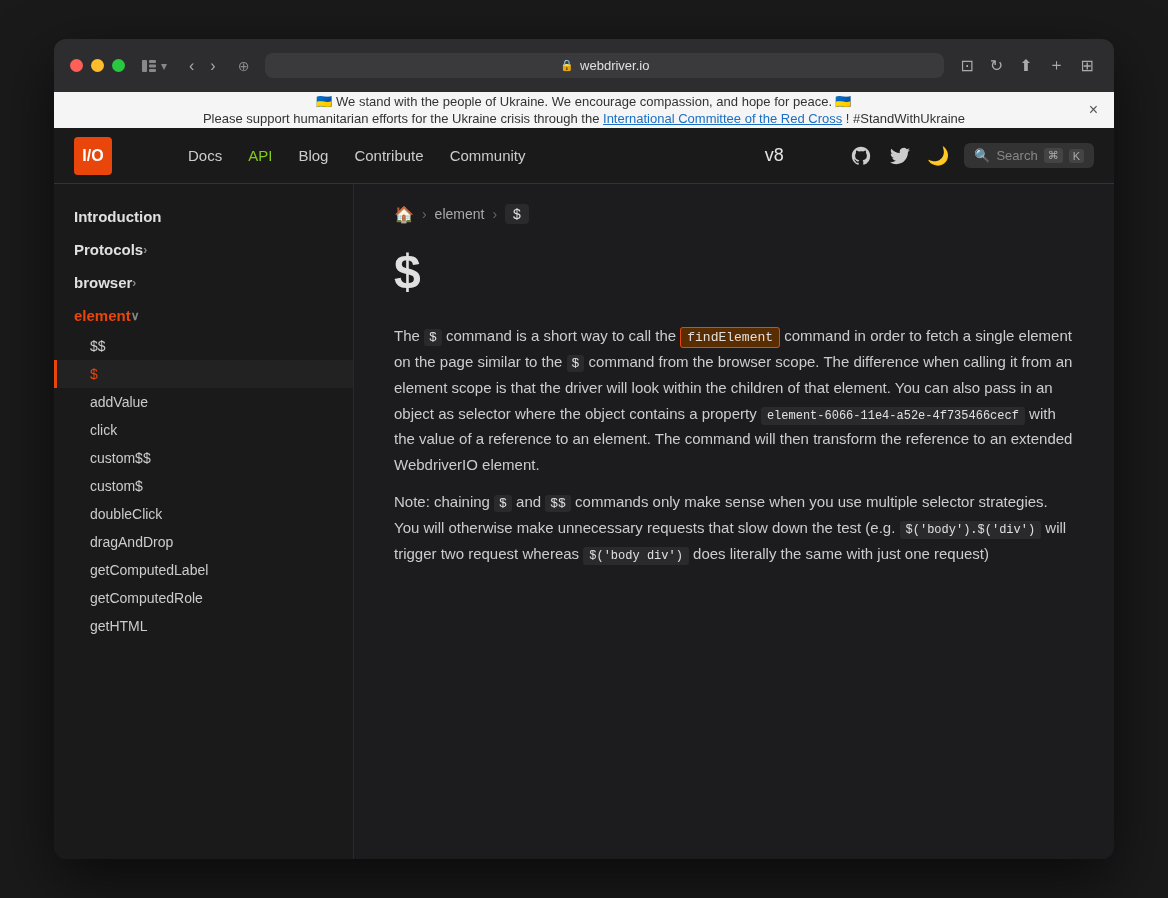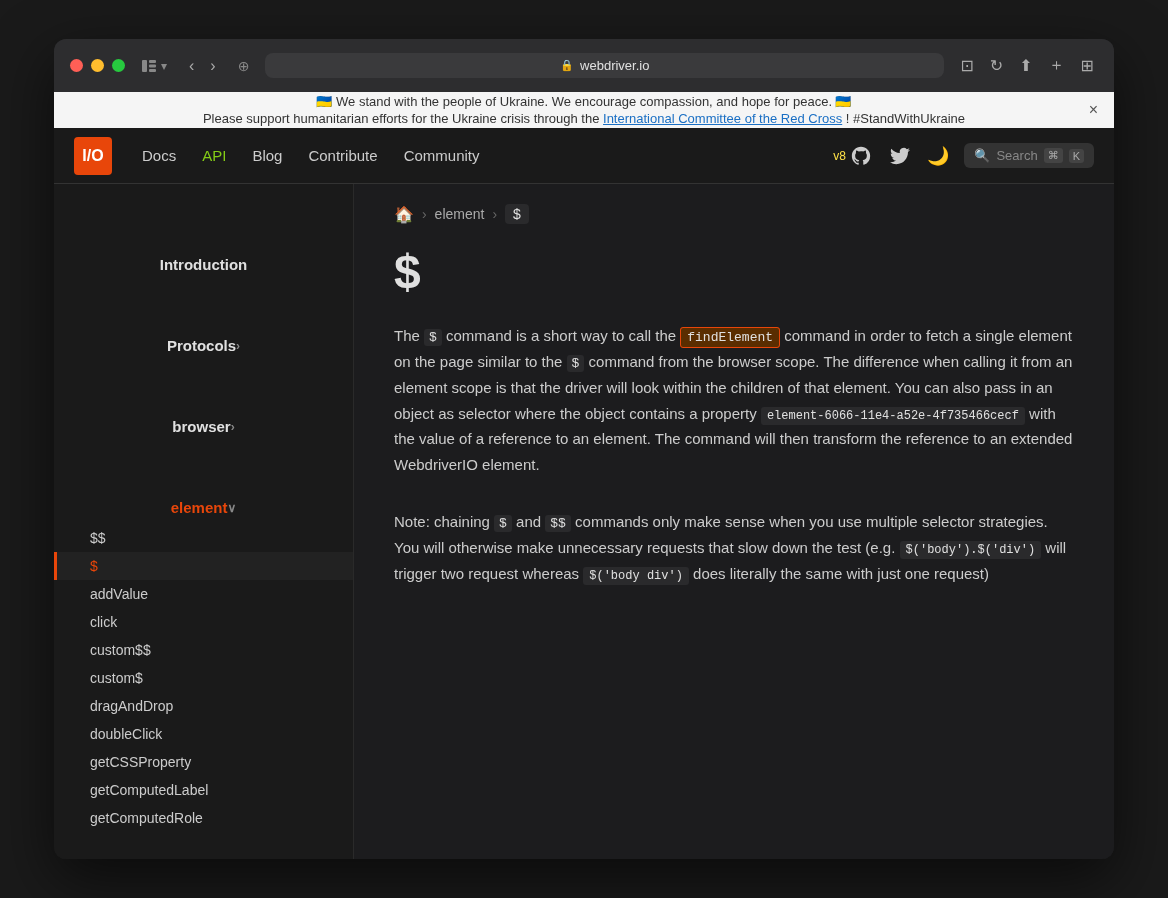--- a/index.html
+++ b/index.html
@@ -103,20 +103,21 @@
     }
     
     .site-nav {
       background: #1a1a1a;
       display: flex;
       align-items: center;
       padding: 0 20px;
       height: 56px;
       flex-shrink: 0;
       border-bottom: 1px solid #333;
+      gap: 46px;
     }
     .logo {
       background: #e8460a;
       color: white;
       font-weight: 900;
       font-size: 16px;
       width: 38px;
       height: 38px;
       display: flex;
       align-items: center;
@@ -134,22 +135,23 @@
     .nav-link {
       color: #ccc;
       text-decoration: none;
       padding: 6px 10px;
       font-size: 15px;
       cursor: pointer;
       border-radius: 4px;
     }
     .nav-link.active { color: #84cc16; }
     .nav-version {
-      color: #fde047;
-      font-size: 12px;
+      color: #e5e5e5;
+      font-size: 18px;
+      margin-right: 16px;
     }
     .nav-icons {
       display: flex;
       gap: 10px;
       align-items: center;
     }
     .nav-icon-btn {
       background: none;
       border: none;
       color: #ccc;
@@ -192,27 +194,26 @@
       padding: 16px 0;
       flex-shrink: 0;
       border-right: 1px solid #2a2a2a;
     }
     .sidebar::-webkit-scrollbar { width: 4px; }
     .sidebar::-webkit-scrollbar-track { background: transparent; }
     .sidebar::-webkit-scrollbar-thumb { background: #444; border-radius: 2px; }
     .sidebar-item {
       display: flex;
       align-items: center;
-      justify-content: center;
+      justify-content: flex-start;
       padding: 8px 20px;
       cursor: pointer;
       color: #e0e0e0;
       font-size: 15px;
       font-weight: 600;
-      margin-top: 48px;
     }
     .sidebar-item.active { color: #e8460a; }
     .sidebar-chevron { color: #888; font-size: 12px; }
     .sidebar-sub-item {
       padding: 6px 20px 6px 36px;
       cursor: pointer;
       color: #ccc;
       font-size: 14px;
     }
     .sidebar-sub-item.active {
@@ -251,21 +252,21 @@
     .page-title {
       font-size: 48px;
       font-weight: 700;
       color: #e0e0e0;
       margin-bottom: 24px;
     }
     .content-text {
       font-size: 15px;
       line-height: 1.7;
       color: #ccc;
-      margin-bottom: 32px;
+      margin-bottom: 12px;
     }
     code {
       font-family: 'Menlo', 'Courier New', monospace;
       font-size: 13px;
     }
     .inline-code {
       background: #2a2a2c;
       border-radius: 3px;
       padding: 1px 5px;
       color: #e0e0e0;
@@ -407,33 +408,33 @@
       <div class="sidebar-sub-item">
         <span>click</span>
       </div>
       <div class="sidebar-sub-item">
         <span>custom$$</span>
       </div>
       <div class="sidebar-sub-item">
         <span>custom$</span>
       </div>
       <div class="sidebar-sub-item">
+        <span>doubleClick</span>
+      </div>
+      <div class="sidebar-sub-item">
         <span>dragAndDrop</span>
       </div>
       <div class="sidebar-sub-item">
-        <span>doubleClick</span>
-      </div>
-      <div class="sidebar-sub-item">
-        <span>getCSSProperty</span>
-      </div>
-      <div class="sidebar-sub-item">
         <span>getComputedLabel</span>
       </div>
       <div class="sidebar-sub-item">
         <span>getComputedRole</span>
+      </div>
+      <div class="sidebar-sub-item">
+        <span>getHTML</span>
       </div>
     </div>
 
     <div class="main-content">
 
       <div class="breadcrumb">
         <span class="home-icon breadcrumb-item">🏠</span>
         <span class="breadcrumb-sep">›</span>
         <span class="breadcrumb-item">element</span>
         <span class="breadcrumb-sep">›</span>

